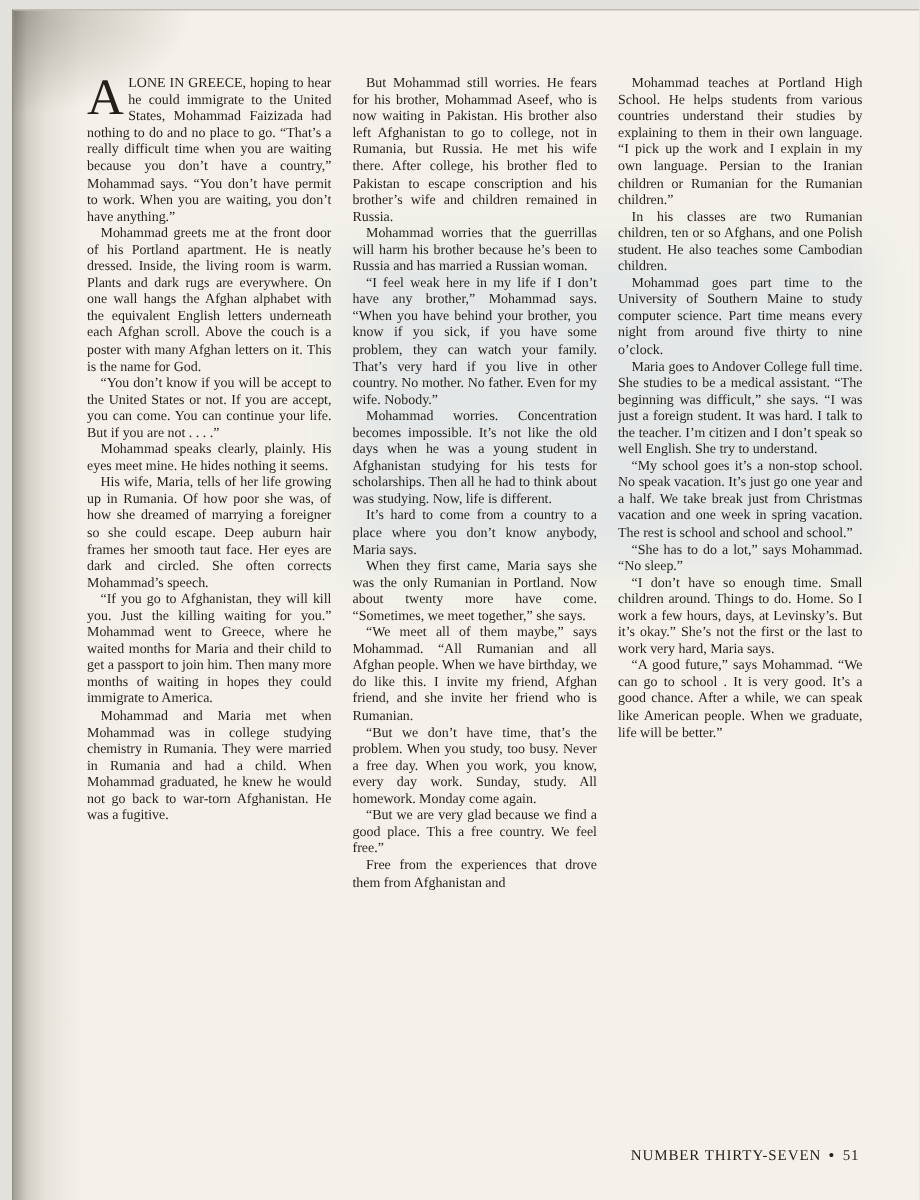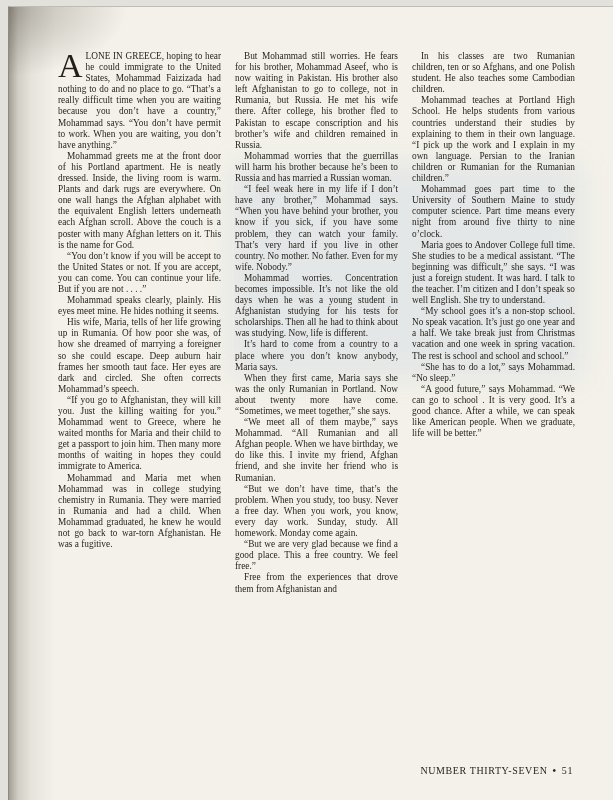--- a/index.html
+++ b/index.html
@@ -133,26 +133,27 @@
           <p>“I feel weak here in my life if I don’t have any brother,” Mohammad says. “When you have behind your brother, you know if you sick, if you have some problem, they can watch your family. That’s very hard if you live in other country. No mother. No father. Even for my wife. Nobody.”</p>
           <p>Mohammad worries. Concentration becomes impossible. It’s not like the old days when he was a young student in Afghanistan studying for his tests for scholarships. Then all he had to think about was studying. Now, life is different.</p>
           <p>It’s hard to come from a country to a place where you don’t know anybody, Maria says.</p>
           <p>When they first came, Maria says she was the only Rumanian in Portland. Now about twenty more have come. “Sometimes, we meet together,” she says.</p>
           <p>“We meet all of them maybe,” says Mohammad. “All Rumanian and all Afghan people. When we have birthday, we do like this. I invite my friend, Afghan friend, and she invite her friend who is Rumanian.</p>
           <p>“But we don’t have time, that’s the problem. When you study, too busy. Never a free day. When you work, you know, every day work. Sunday, study. All homework. Monday come again.</p>
           <p>“But we are very glad because we find a good place. This a free country. We feel free.”</p>
           <p>Free from the experiences that drove them from Afghanistan and</p>
         </div>
       <div class="column">
+          <p>Mohammad teaches at Portland High School. He helps students from various countries understand their studies by explaining to them in their own language. “I pick up the work and I explain in my own language. Persian to the Iranian children or Rumanian for the Rumanian children.”</p>
           <p>In his classes are two Rumanian children, ten or so Afghans, and one Polish student. He also teaches some Cambodian children.</p>
-          <p>Mohammad teaches at Portland High School. He helps students from various countries understand their studies by explaining to them in their own language. “I pick up the work and I explain in my own language. Persian to the Iranian children or Rumanian for the Rumanian children.”</p>
           <p>Mohammad goes part time to the University of Southern Maine to study computer science. Part time means every night from around five thirty to nine o’clock.</p>
           <p>Maria goes to Andover College full time. She studies to be a medical assistant. “The beginning was difficult,” she says. “I was just a foreign student. It was hard. I talk to the teacher. I’m citizen and I don’t speak so well English. She try to understand.</p>
           <p>“My school goes it’s a non-stop school. No speak vacation. It’s just go one year and a half. We take break just from Christmas vacation and one week in spring vacation. The rest is school and school and school.”</p>
           <p>“She has to do a lot,” says Mohammad. “No sleep.”</p>
+          <p>“I don’t have so enough time. Small children around. Things to do. Home. So I work a few hours, days, at Levinsky’s. But it’s okay.” She’s not the first or the last to work very hard, Maria says.</p>
           <p>“A good future,” says Mohammad. “We can go to school . It is very good. It’s a good chance. After a while, we can speak like American people. When we graduate, life will be better.”</p>
         </div>
     </div>
 
     <div class="footer">
       <span>NUMBER THIRTY-SEVEN</span>
       <span class="sep">•</span>
       <span class="pageno">51</span>
     </div>
   </div>

